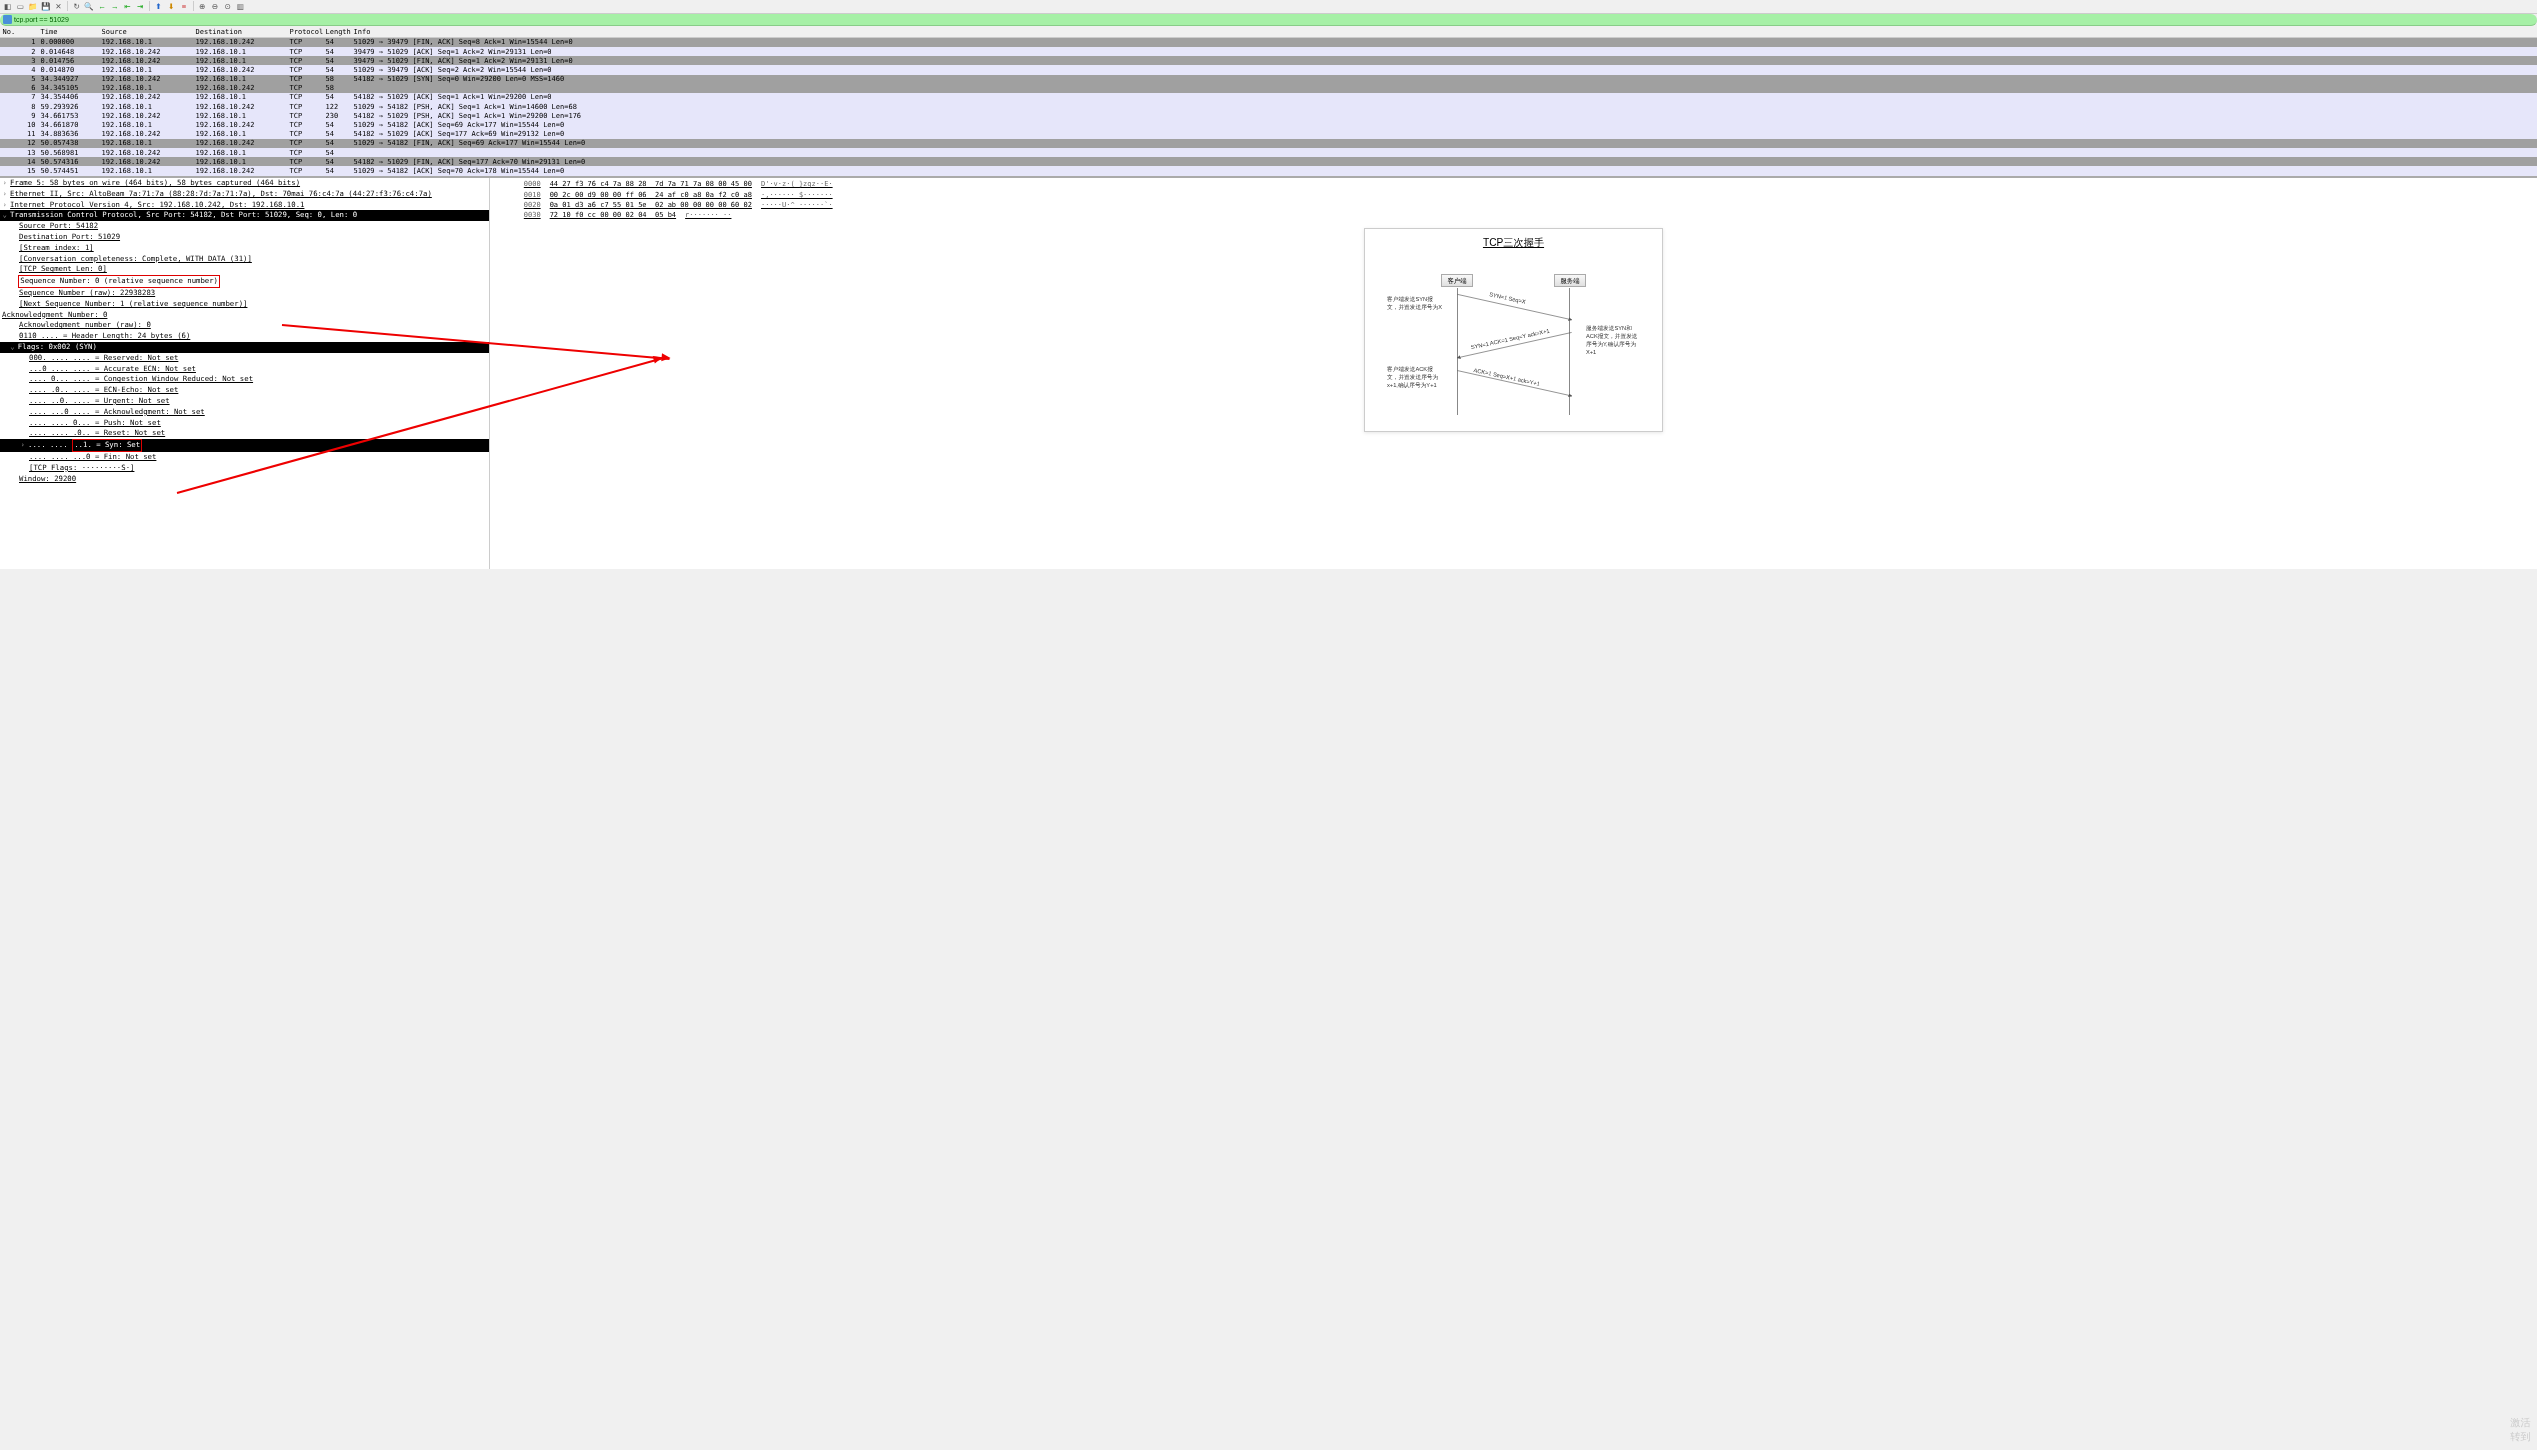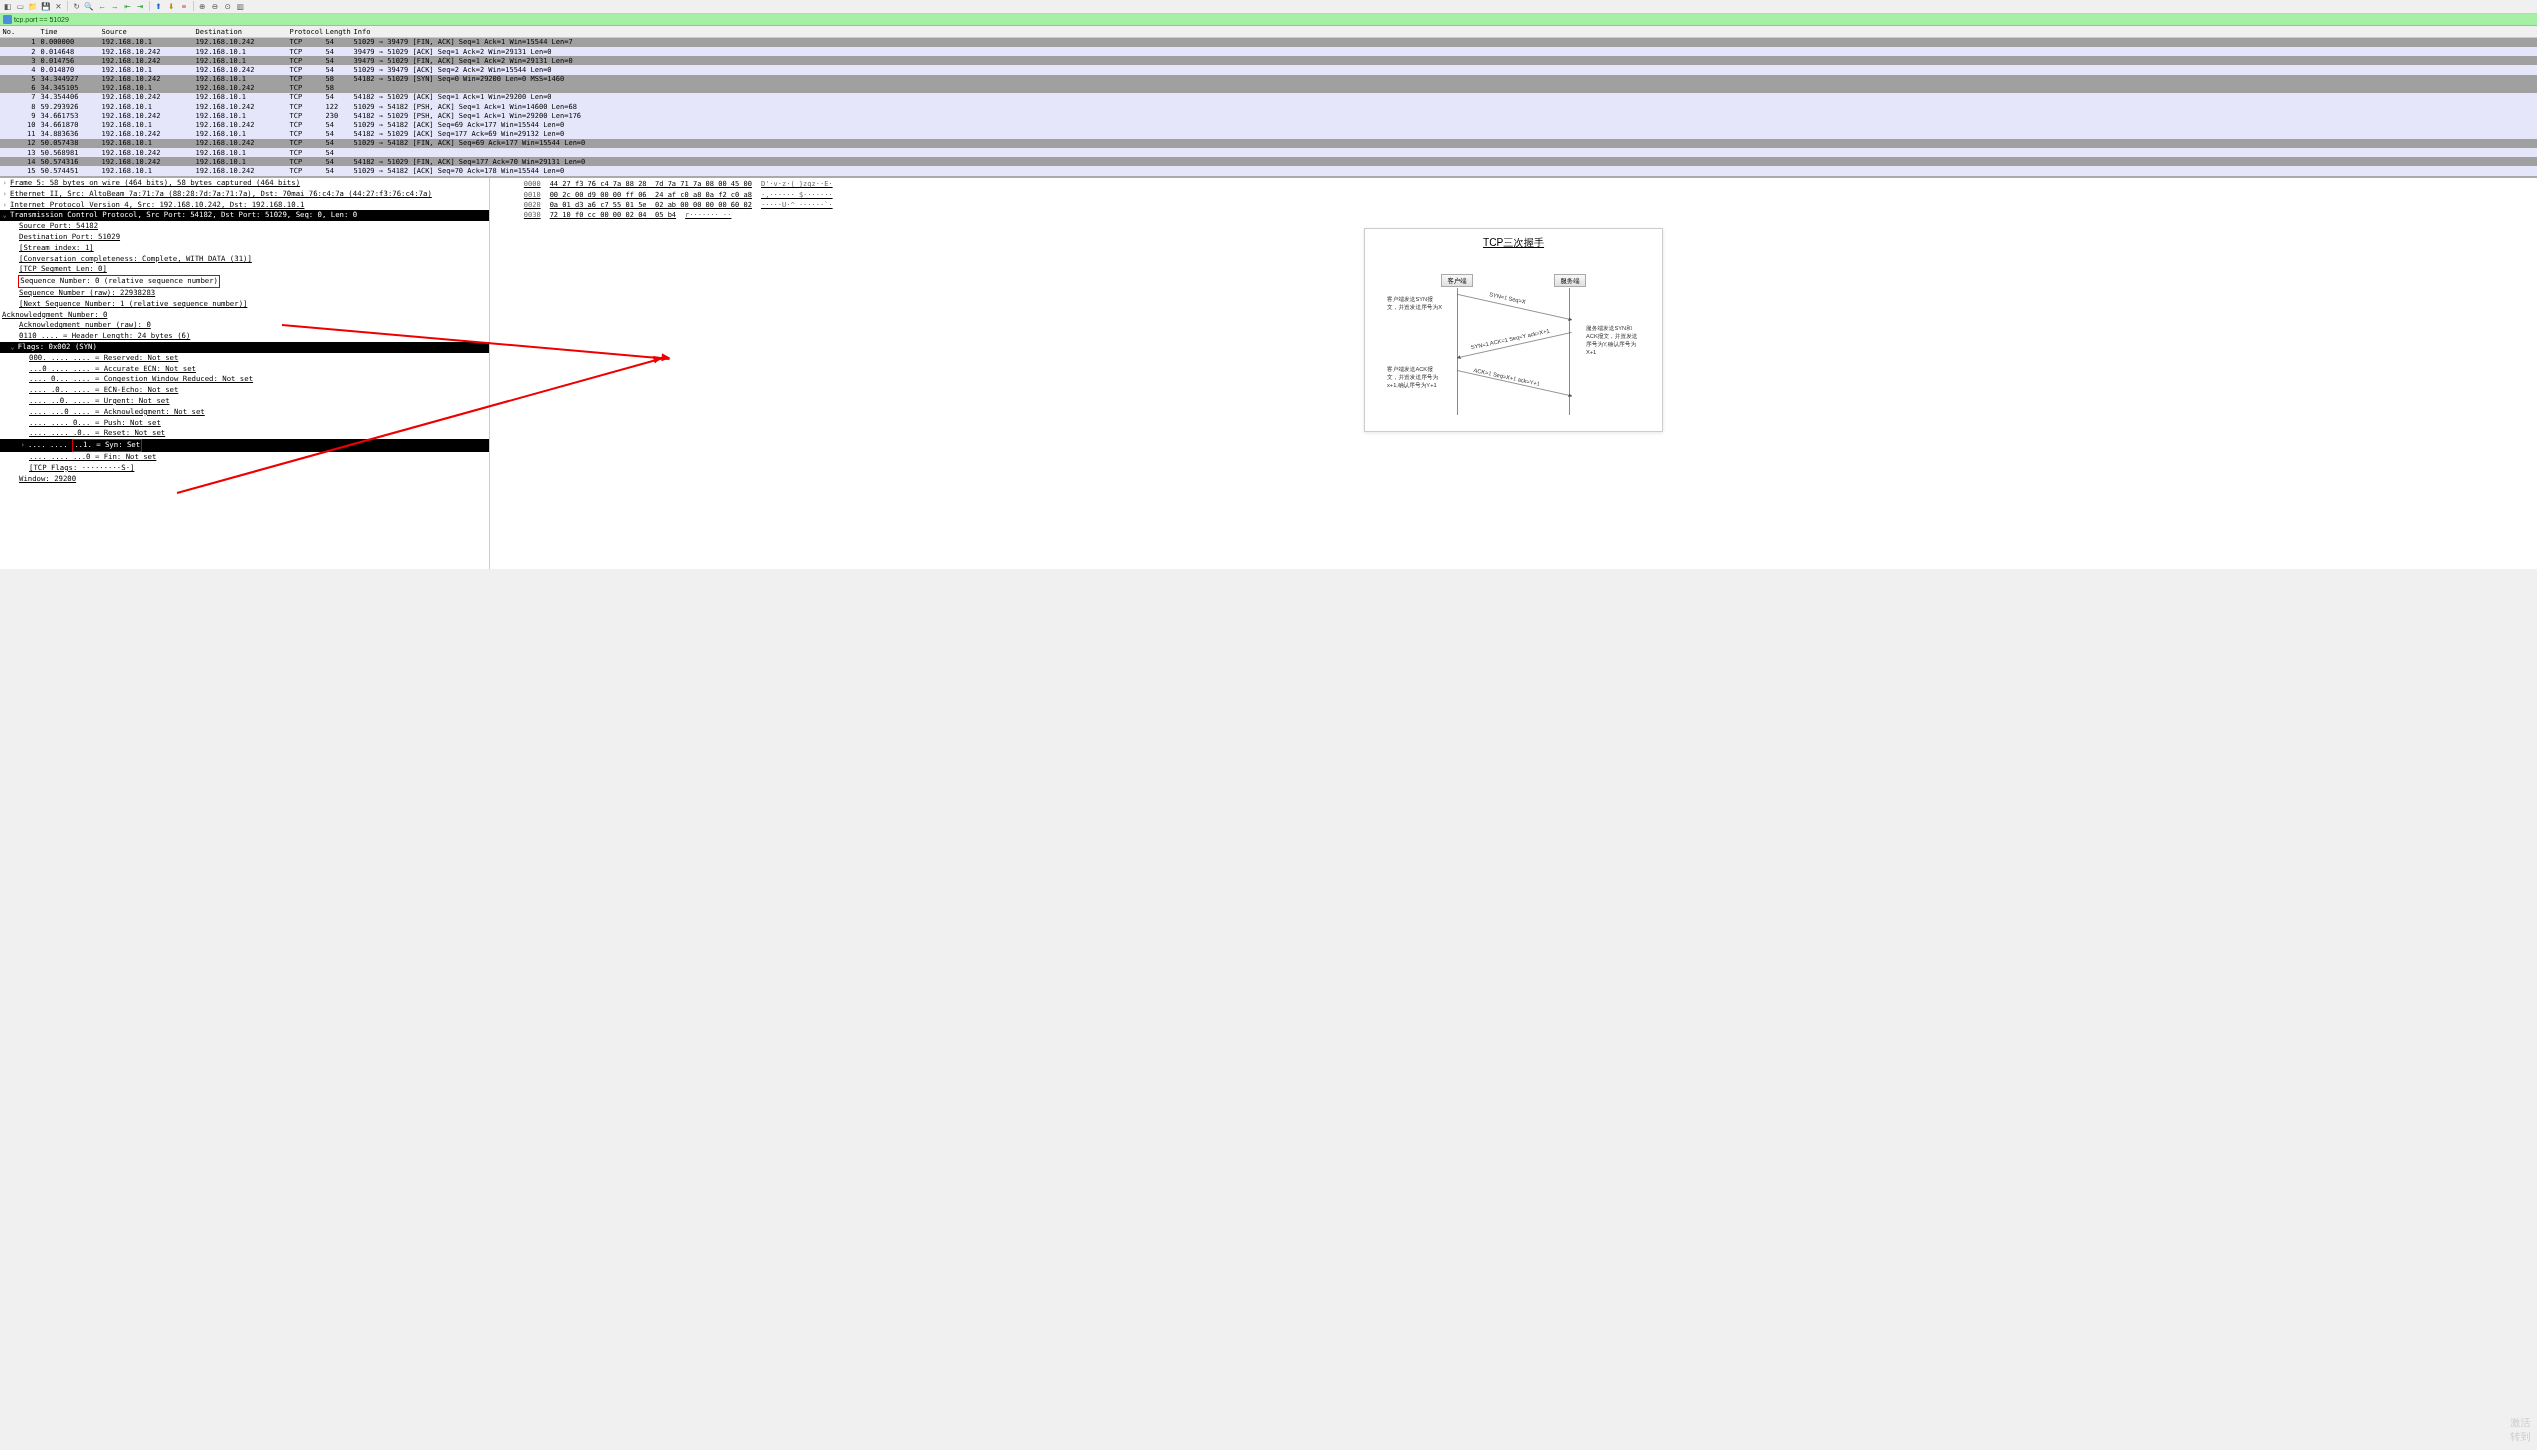--- a/index.html
+++ b/index.html
@@ -1,20 +1,20 @@
 <!DOCTYPE html>
 <html style="font-size:10.2px"><head>
 <meta charset="utf-8">
 <style>
 * { margin:0; padding:0; box-sizing:border-box; }
 body { font-family: "Segoe UI", Tahoma, sans-serif; font-size:7px; background:#f0f0f0; user-select:none; }
 .toolbar { background:#f0f0f0; padding:1.3px 2.5px; display:flex; gap:2.5px; align-items:center; border-bottom:0.6px solid #ccc; }
 .tb-ico { width:10.2px; height:10.2px; display:inline-flex; align-items:center; justify-content:center; font-size:7.6px; color:#555; cursor:pointer; }
 .tb-sep { width:0.6px; height:10.2px; background:#ccc; margin:0 1.3px; }
-.filter-bar { background:#a6f0a6; padding:1.3px 2.5px; display:flex; align-items:center; gap:2.5px; border-bottom:0.6px solid #8c8; }
+.filter-bar { background:#a6f0a6; padding:1.3px 2.5px; display:flex; align-items:center; gap:2.5px; border-bottom:0.6px solid #8c8;border-radius:6px; }
 .bookmark-ico { width:9px; height:9px; display:inline-block; background:#4a90d9; border-radius:1.3px; }
 .filter-input { flex:1; background:transparent; border:none; outline:none; font-family:inherit; font-size:7px; color:#006000; }
 .packet-list { background:#fff; font-family:Consolas,monospace; font-size:7px; }
 .packet-header { display:grid; grid-template-columns:38px 61px 94px 94px 36px 28px 1fr; background:#f0f0f0; border-bottom:0.6px solid #ccc; padding:0.6px 0; }
 .packet-header > div { padding:0.6px 2.5px; cursor:pointer; }
 .packet-row { display:grid; grid-template-columns:38px 61px 94px 94px 36px 28px 1fr; padding:0.6px 0; cursor:pointer; }
 .packet-row > div { padding:0 2.5px; white-space:nowrap; overflow:hidden; }
 .packet-row > div:first-child { text-align:right; }
 .e6e6fa { background:#e6e6fa; }
 .a0a0a0 { background:#a0a0a0; }
@@ -86,21 +86,21 @@
     <div>Info</div>
   </div>
   <div id="packet-rows">
       <div class="packet-row a0a0a0">
         <div>1</div>
         <div>0.000000</div>
         <div>192.168.10.1</div>
         <div>192.168.10.242</div>
         <div>TCP</div>
         <div>54</div>
-        <div>51029 → 39479 [FIN, ACK] Seq=1 Ack=1 Win=15544 Len=7</div>
+        <div>51029 → 39479 [FIN, ACK] Seq=8 Ack=1 Win=15544 Len=0</div>
       </div>
       <div class="packet-row e6e6fa">
         <div>2</div>
         <div>0.014648</div>
         <div>192.168.10.242</div>
         <div>192.168.10.1</div>
         <div>TCP</div>
         <div>54</div>
         <div>39479 → 51029 [ACK] Seq=1 Ack=2 Win=29131 Len=0</div>
       </div>

